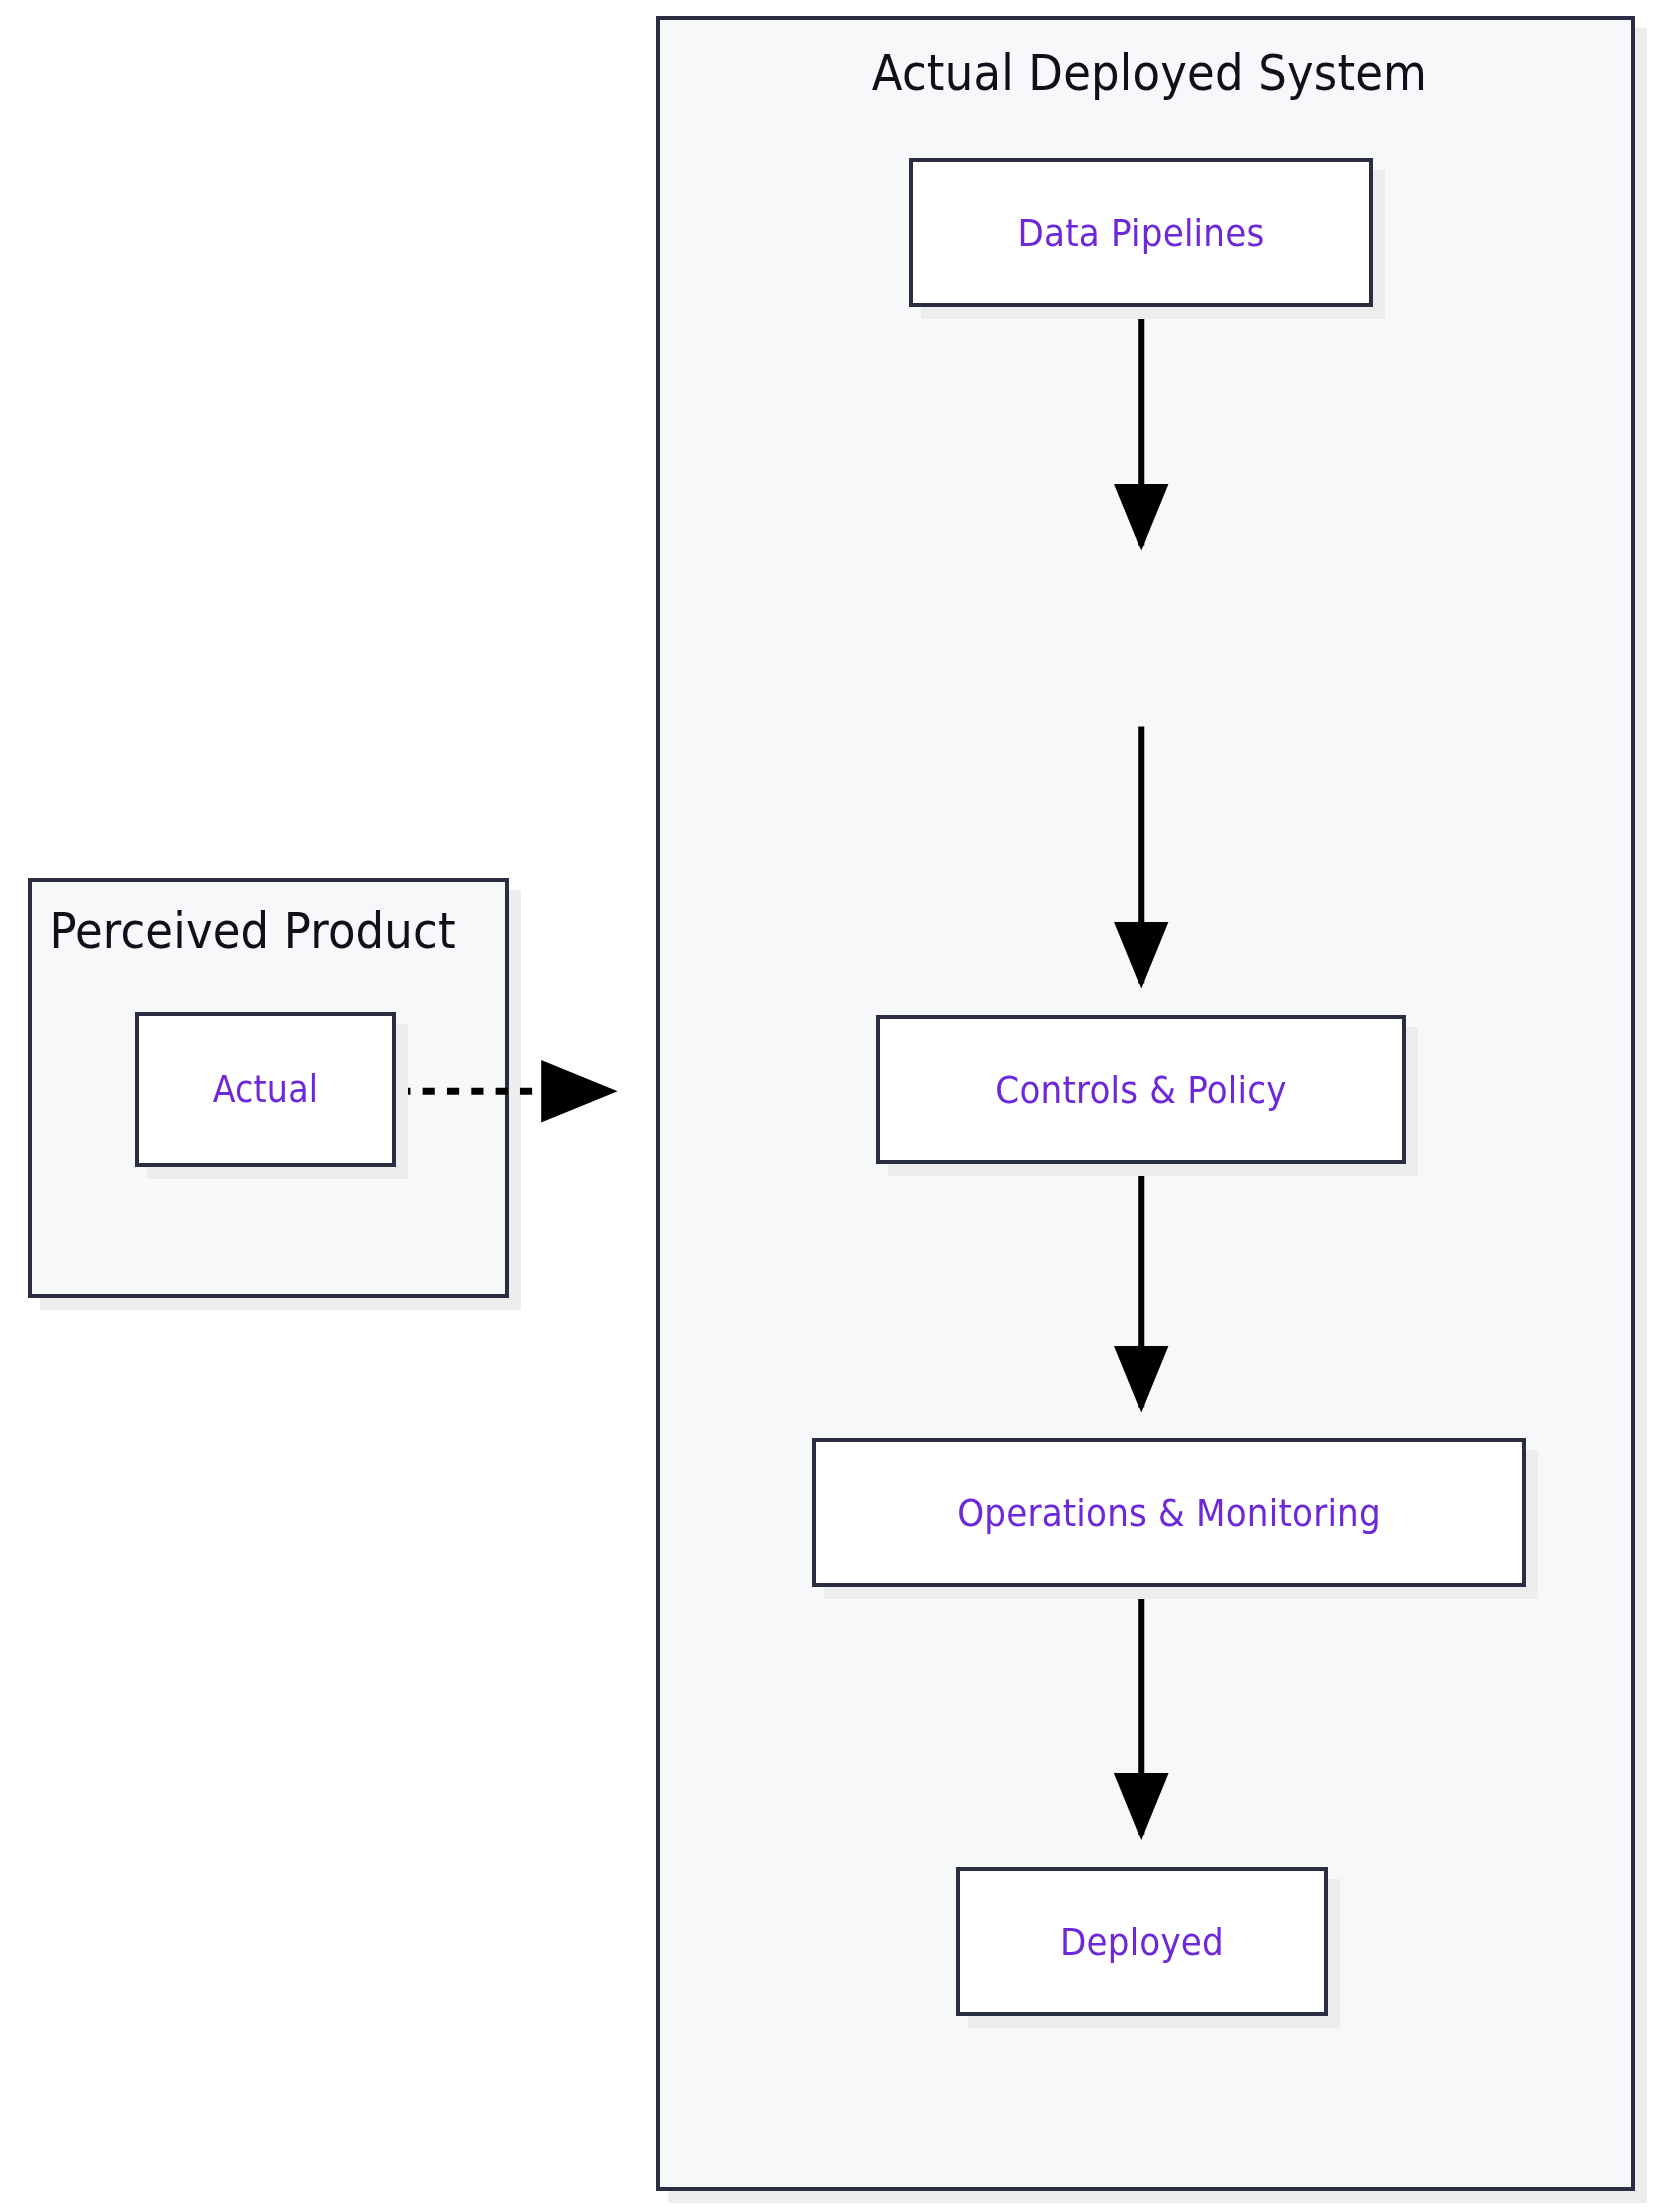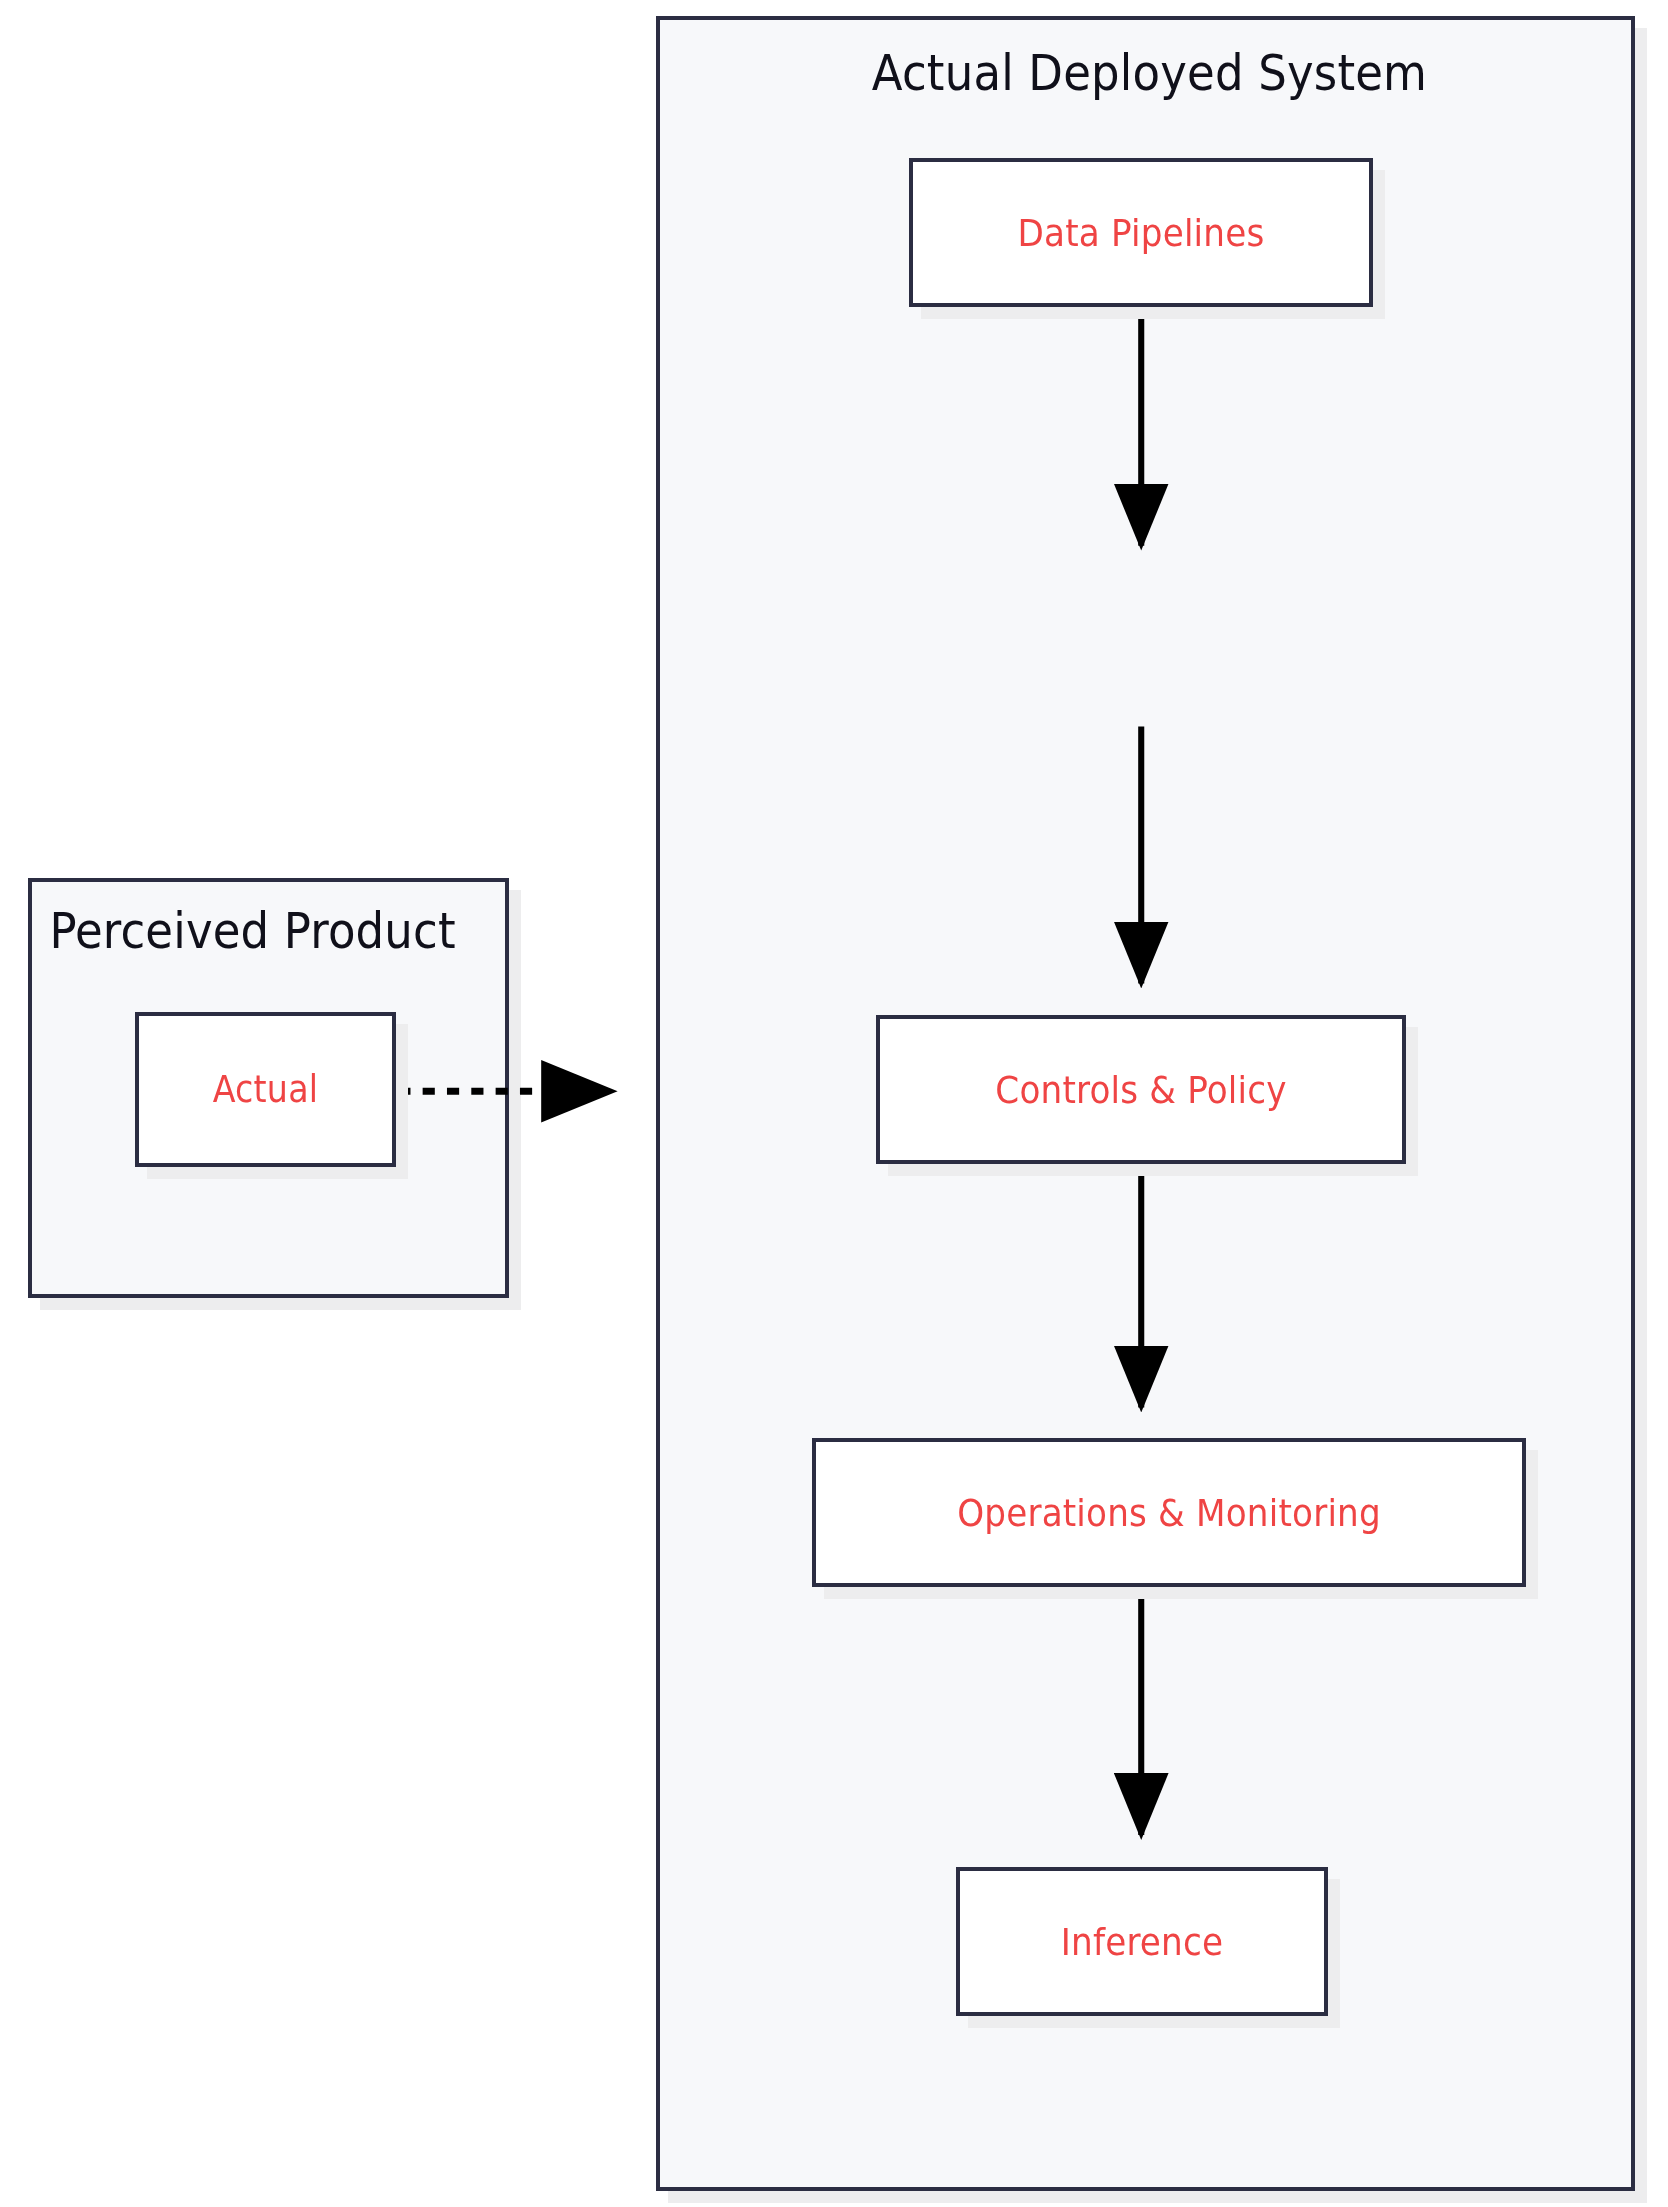--- a/index.html
+++ b/index.html
@@ -68,21 +68,21 @@
     box-sizing: border-box;
     background: #ffffff;
     border: 4.3px solid #2b2d42;
     box-shadow: 12px 12px 0 0 #ededee;
     display: flex;
     align-items: center;
     justify-content: center;
   }
   .node-label {
     font-size: 38px;
-    color: #ef4444;
+    color: #6d28d9;
     white-space: nowrap;
     line-height: 1;
     letter-spacing: 0.2px;
   }
 
   #node-data-pipelines     { left: 909px; top: 158px;  width: 464px; height: 149px; }
   #node-inference-runtime  { left: 855px;  top: 577px;  width: 572px; height: 149px; }
   #node-controls-policy    { left: 876px; top: 1015px; width: 530px; height: 149px; align-items: center; }
   #node-operations         { left: 782px;  top: 1438px; width: 714px; height: 149px; margin-left: 30px; }
   #node-economics          { left: 956px; top: 1867px; width: 372px; height: 149px; }
@@ -156,17 +156,17 @@
 
   <div class="node" id="node-controls-policy">
     <span class="node-label">Controls &amp; Policy</span>
   </div>
 
   <div class="node" id="node-operations">
     <span class="node-label">Operations &amp; Monitoring</span>
   </div>
 
   <div class="node" id="node-economics">
-    <span class="node-label">Inference</span>
+    <span class="node-label">Deployed</span>
   </div>
 
 </div>
 
 
 </body></html>

